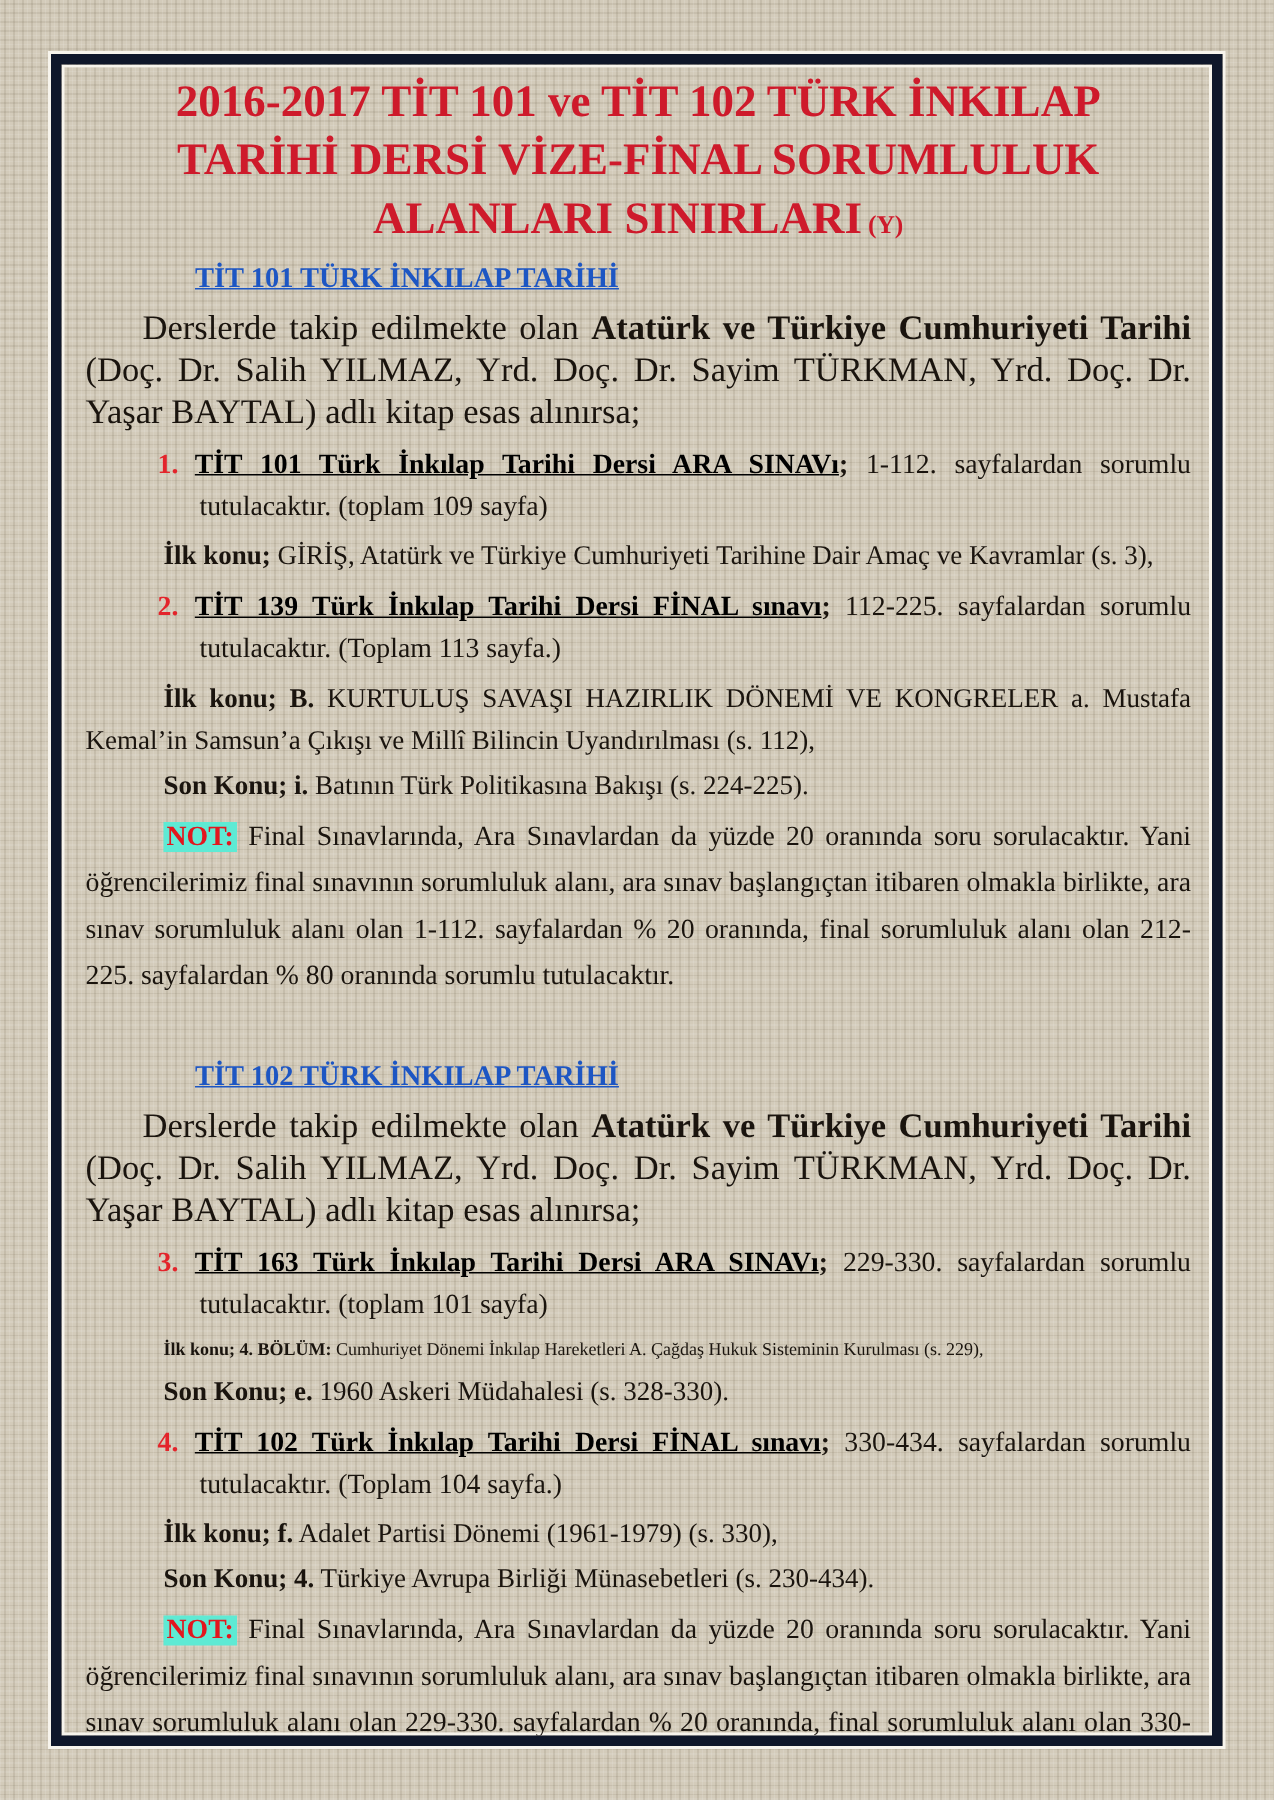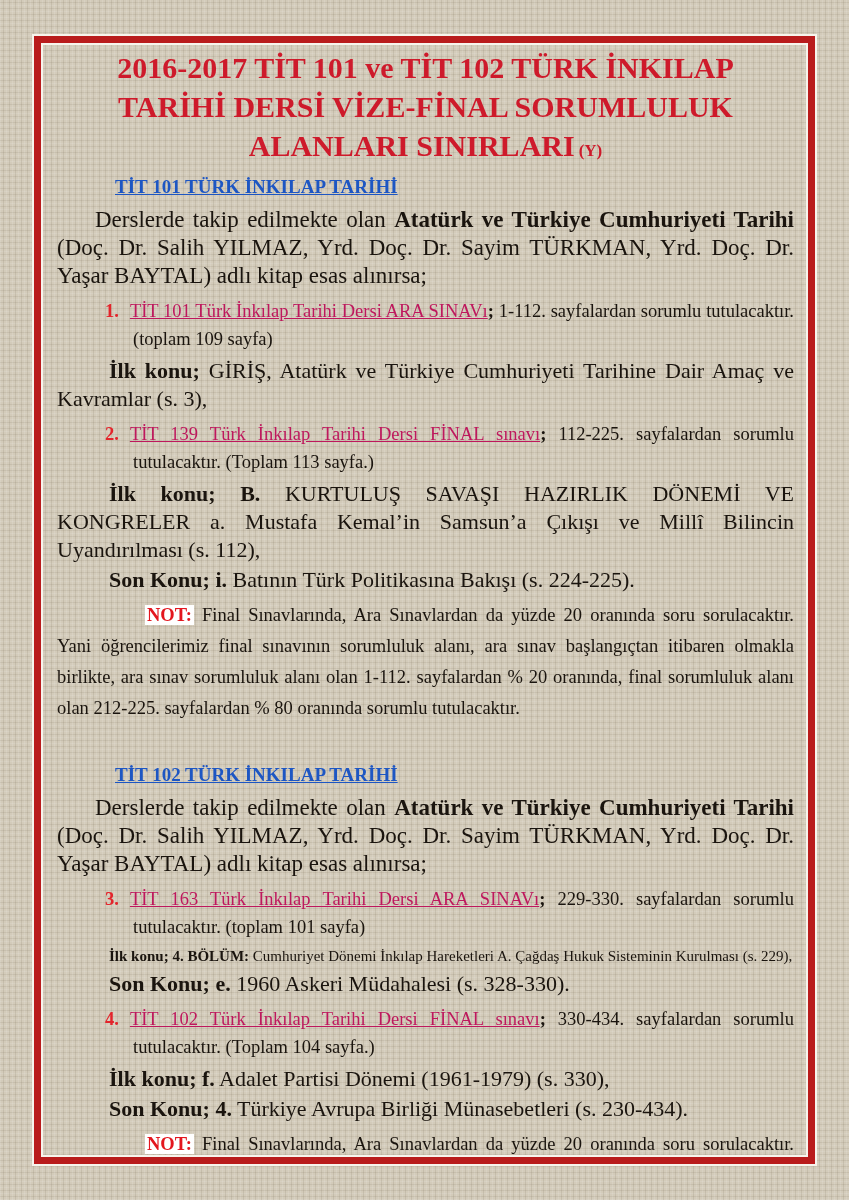--- a/index.html
+++ b/index.html
@@ -7,21 +7,21 @@
     width:849px;height:1200px;overflow:hidden;position:relative;
     font-family:"Liberation Serif","DejaVu Serif",serif;
     background-color:#d3cbba;
     background-image:
       repeating-linear-gradient(90deg, rgba(255,255,255,0.11) 0 1px, rgba(0,0,0,0) 1px 3px, rgba(101,89,66,0.13) 3px 4px, rgba(0,0,0,0) 4px 6px),
       repeating-linear-gradient(0deg, rgba(255,255,255,0.10) 0 1px, rgba(0,0,0,0) 1px 3px, rgba(101,89,66,0.11) 3px 4px, rgba(0,0,0,0) 4px 6px);
     color:#1a140e;
   }
   .frame{
     position:absolute;left:34px;top:36px;right:34px;bottom:36px;
-    border:7px solid #b91c1c;
+    border:7px solid #0f172a;
     box-shadow:0 0 0 2px #f7f4ec, inset 0 0 0 2px #f7f4ec;
   }
   .content{
     position:absolute;left:0;top:0;right:0;bottom:0;
     padding:3px 14px 0 16px;
     overflow:hidden;
     text-align:justify;
   }
   p{margin:0;}
   .doc-title{
@@ -36,60 +36,59 @@
   .sec-heading{
     display:inline-block;
     margin:4px 0 0 58px;
     color:#1d56c3;
     font-weight:bold;
     font-size:19px;
     line-height:26px;
     text-decoration:underline;
     cursor:pointer;
   }
-  .heading-row{line-height:26px;}
+  .heading-row{line-height:26px;padding-left:15px;}
   .sec2 .heading-row{margin-top:34px;}
   .intro{
     text-indent:38px;
     font-size:23px;
     line-height:28px;
     margin:5px 0 6px 0;
   }
   .item{
     font-size:18.5px;
     line-height:28px;
     margin:7px 0 4px 0;
     padding-left:76px;
     text-indent:-28px;
   }
   .item .num{color:#e3242b;font-weight:bold;margin-right:11px;}
   .examlink{
-    color:#be185d;font-weight:normal;text-decoration:underline;cursor:pointer;
+    color:#000000;font-weight:bold;text-decoration:underline;cursor:pointer;
   }
   .sep{font-weight:bold;}
   .konu{
-    font-size:22px;
+    font-size:18px;
     line-height:28px;
     margin:1px 0 2px 0;
     text-indent:52px;
   }
   .konu b{font-weight:bold;}
-  .konu.compact{font-size:15px;line-height:23px;margin:2px 0 2px 0;}
+  .konu.compact{font-size:12px;line-height:23px;margin:2px 0 2px 0;}
   .not{
     font-size:18.5px;
     line-height:31px;
     margin:6px 0 2px 0;
     text-indent:52px;
   }
   .notlabel{
     font-weight:bold;
     color:#e3161e;
-    background:#ffffff;
+    background:#5eead4;
     padding:0 2px;
-    margin-left:36px;
   }
 </style>
 </head>
 <body>
 
 <div class="frame">
   <div class="content">
 
     <div class="doc-title"><span>2016-2017 TİT 101 ve TİT 102 TÜRK İNKILAP TARİHİ DERSİ VİZE-FİNAL SORUMLULUK ALANLARI SINIRLARI</span><span class="ysuf">(Y)</span></div>
 

